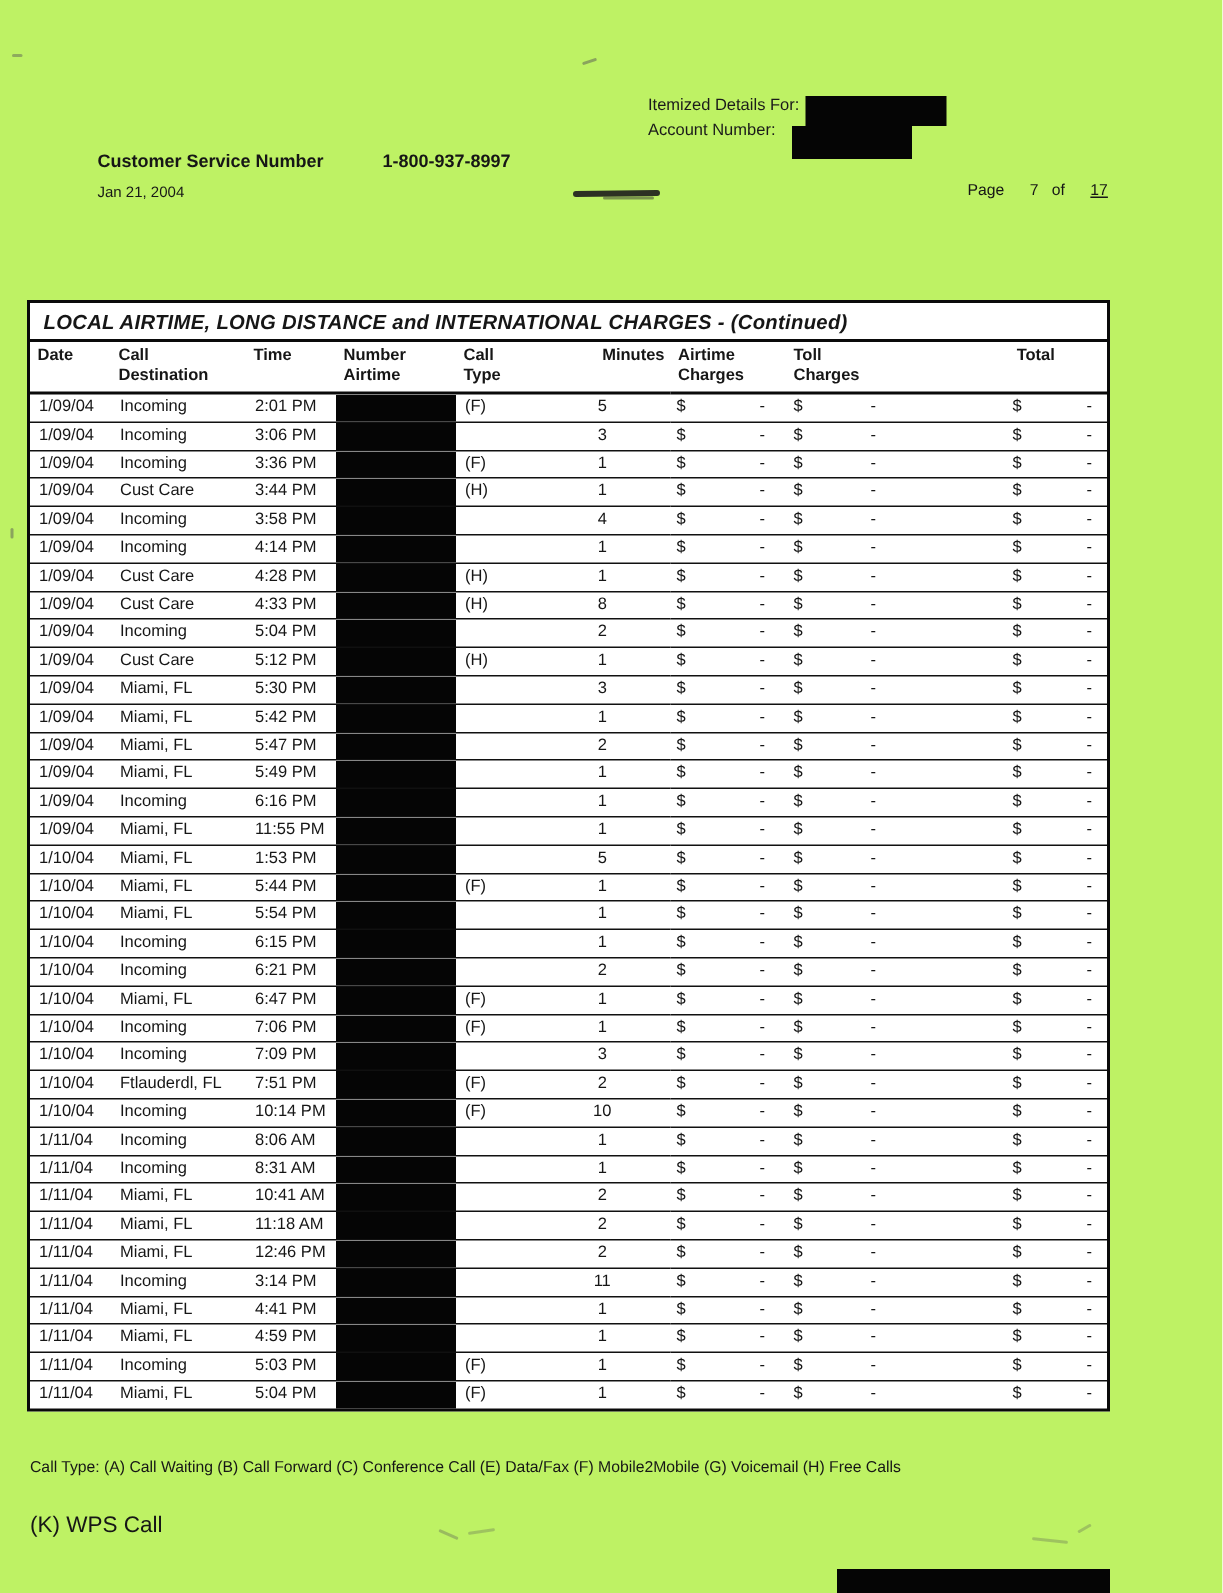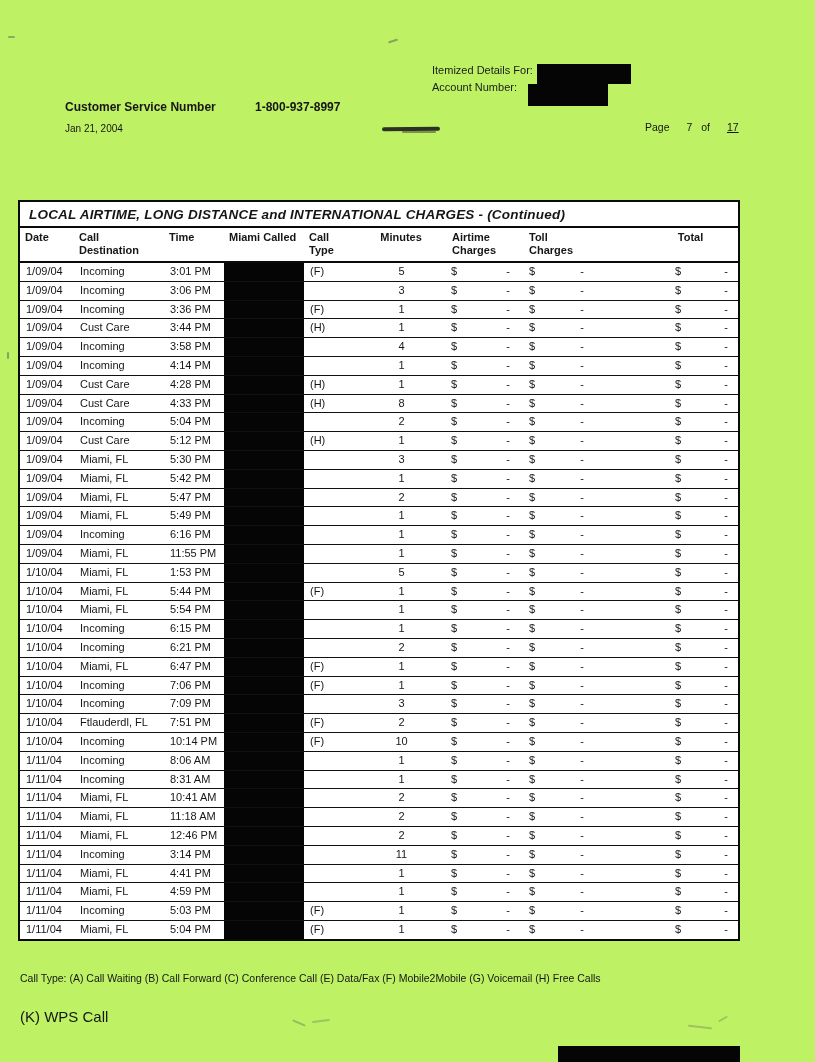--- a/index.html
+++ b/index.html
@@ -56,21 +56,21 @@
     border-bottom: 2px solid #0a0a0a;
     letter-spacing: .2px;
   }
   table { width: 100%; border-collapse: collapse; table-layout: fixed; padding-left: 14px; }
 
   thead th {
     font-size: 11px; font-weight: bold; text-align: left; vertical-align: top;
     padding: 3px 4px 2px 5px; height: 34px;
     border-bottom: 2px solid #0a0a0a; line-height: 13px;
   }
-  thead th.h-min   { text-align: center; }
+  thead th.h-min   { text-align: right; }
   thead th.h-total { text-align: center; }
   thead th.h-toll .wrap-narrow { display: inline-block; width: 46px; }
 
   tbody td {
     font-size: 11px; height: 17.8px; line-height: 17.8px;
     border-bottom: 1px solid #101010;
     padding: 0 4px 0 6px;
     white-space: nowrap; overflow: hidden;
   }
   tbody tr:last-child td { border-bottom: none; }
@@ -134,33 +134,33 @@
           <col style="width:93px">
         <col style="width:77px">
           <col style="width:118px">
           <col style="width:96px">
       </colgroup>
       <thead>
         <tr>
           <th>Date</th>
           <th>Call Destination</th>
           <th>Time</th>
-          <th>Miami Called</th>
+          <th>Number Airtime</th>
           <th>Call Type</th>
           <th class="h-min">Minutes</th>
           <th>Airtime Charges</th>
           <th class="h-toll"><span class="wrap-narrow">Toll Charges</span></th>
           <th class="h-total">Total</th>
         </tr>
       </thead>
       <tbody>
     <tr class="call-row">
       <td class="c-date">1/09/04</td>
       <td class="c-dest">Incoming</td>
-      <td class="c-time">3:01 PM</td>
+      <td class="c-time">2:01 PM</td>
       <td class="c-number"></td>
       <td class="c-type">(F)</td>
       <td class="c-min">5</td>
       <td class="c-charge airtime">
         <div class="amt">
                 <span>$</span>
                 <span>-</span>
               </div>
       </td>
       <td class="c-charge toll">

